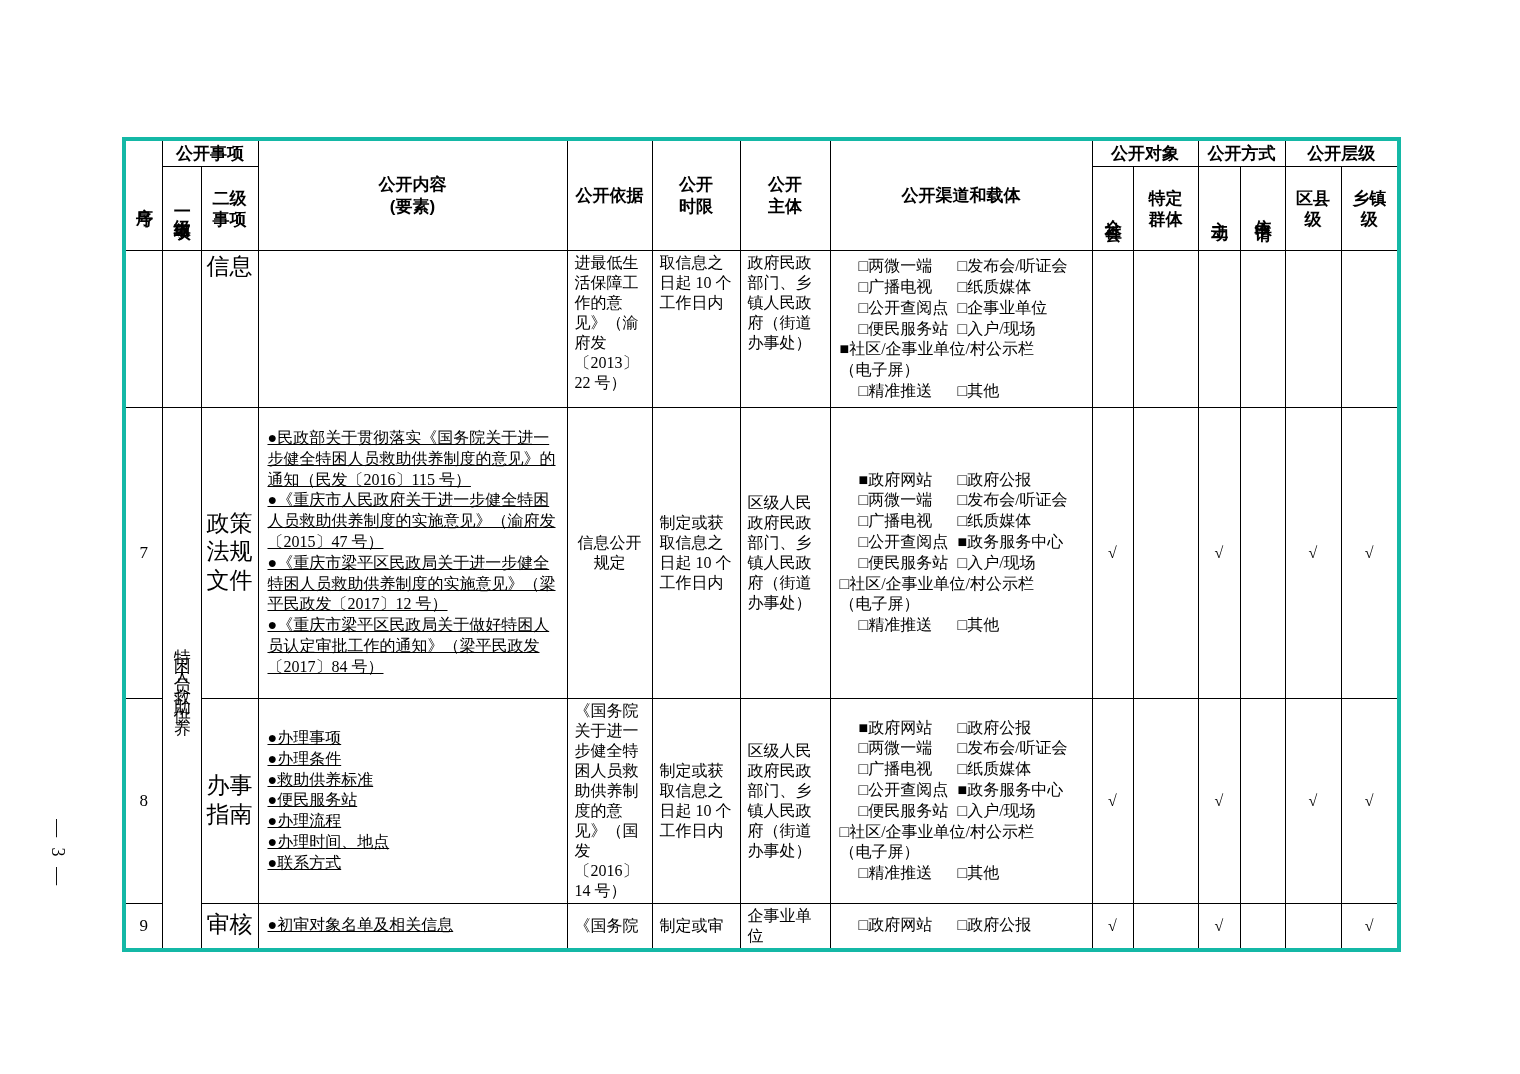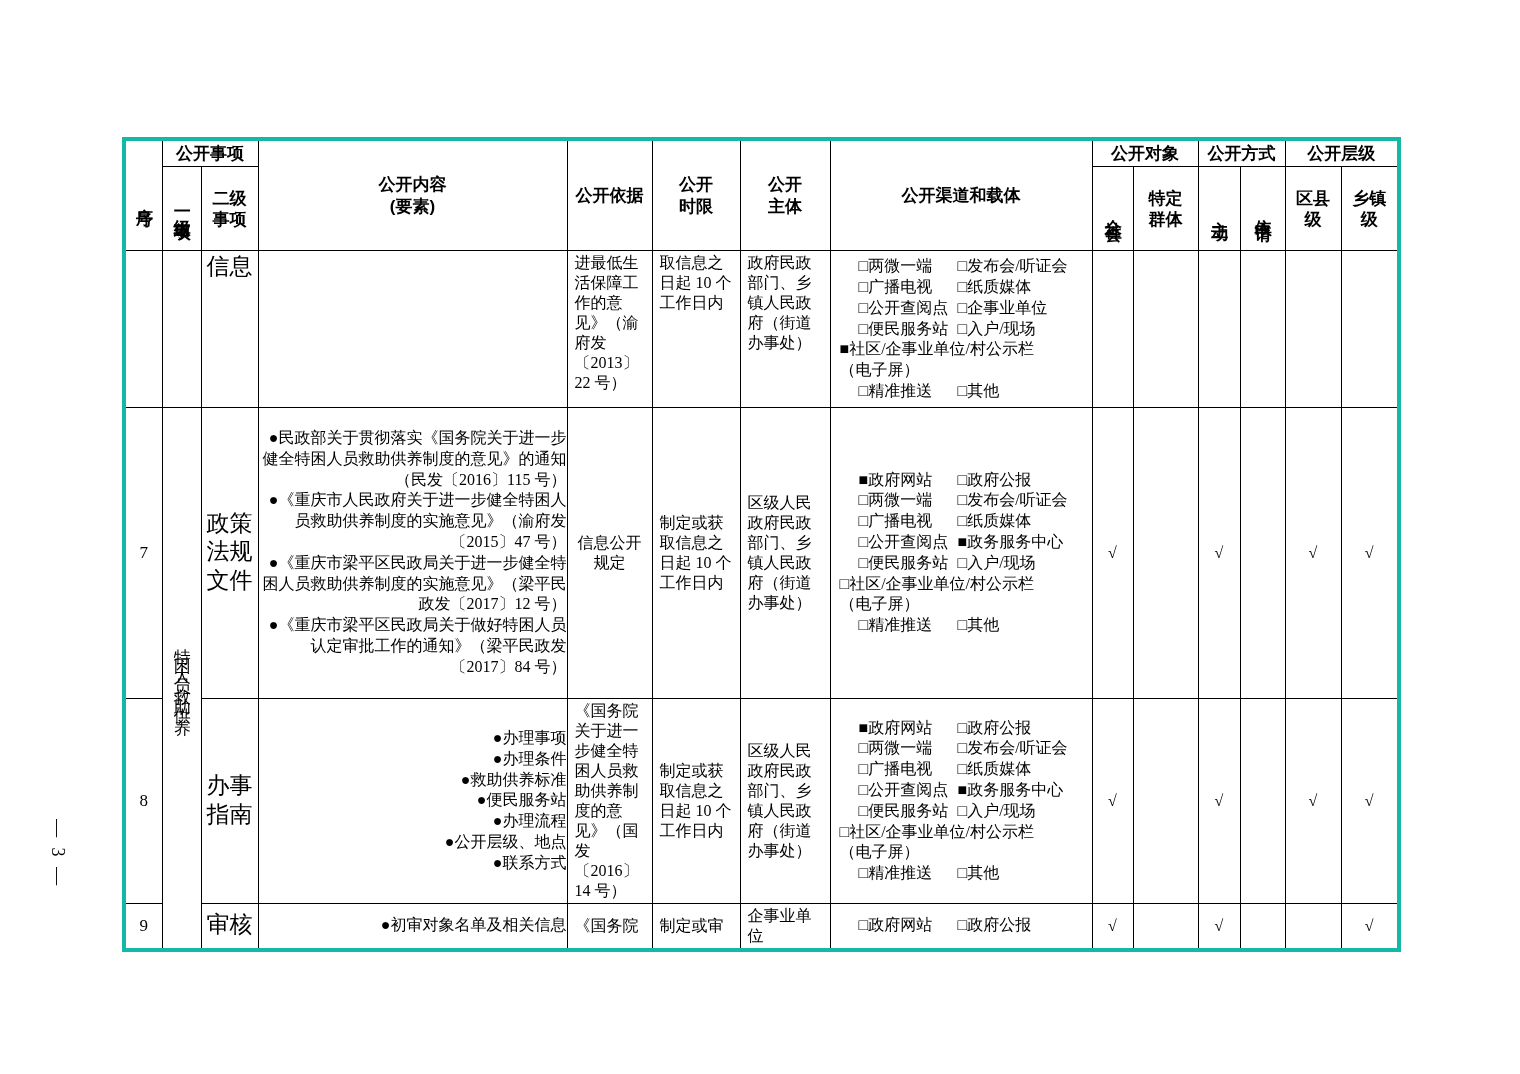--- a/index.html
+++ b/index.html
@@ -27,21 +27,21 @@
   tr.row-b { height:291px; }
   tr.row-c { height:193px; }
   tr.row-d { height:31px; }
   .pre { white-space:pre-line; }
   .top { vertical-align:top; }
   .vert {
     writing-mode:vertical-rl; text-orientation:upright;
     display:inline-block; letter-spacing:3px; line-height:1.1;
   }
   .vert-wide { letter-spacing:10px; font-size:17px; }
-  .c-content { text-align:right; font-size:16px; padding:5px 0; }
+  .c-content { text-align:left; font-size:16px; padding:5px 9px;text-decoration:underline; }
   .c-content div { line-height:1.3; }
   .c-channel { text-align:left; font-size:16px; padding:5px 9px; }
   .c-channel div { line-height:1.3; white-space:nowrap; }
   .ch-left { display:inline-block; min-width:118px;padding-left:19px; }
   .c-basis, .c-time, .c-subject { font-size:16px; padding:2px 5px;text-align:center; }
   .c-basis.left, .c-time.left, .c-subject.left { text-align:left; padding-left:7px; }
   .c-erji { font-size:23px; }
   .c-check { font-size:16px; }
   .c-serial { font-size:17px; }
 </style>
@@ -180,21 +180,21 @@
       <tr class="row-c">
         <td class="c-serial">8</td>
         <td class="c-erji pre">办事
 指南</td>
         <td class="c-content">
             <div>●办理事项</div>
             <div>●办理条件</div>
             <div>●救助供养标准</div>
             <div>●便民服务站</div>
             <div>●办理流程</div>
-            <div>●公开层级、地点</div>
+            <div>●办理时间、地点</div>
             <div>●联系方式</div>
           </td>
         <td class="c-basis pre left">《国务院
 关于进一
 步健全特
 困人员救
 助供养制
 度的意
 见》（国
 发〔2016〕

